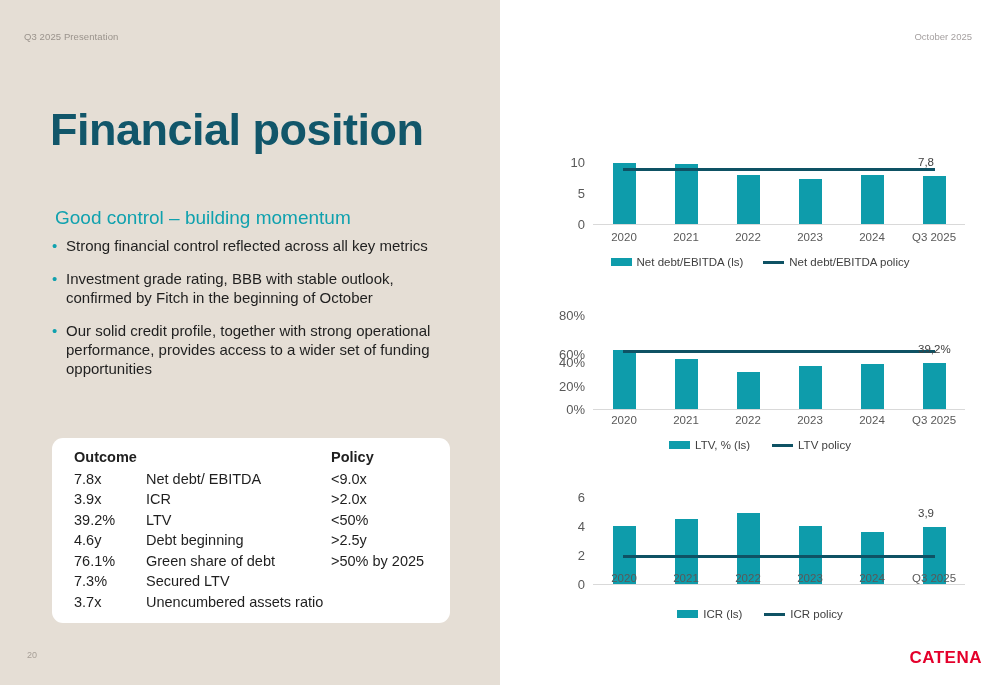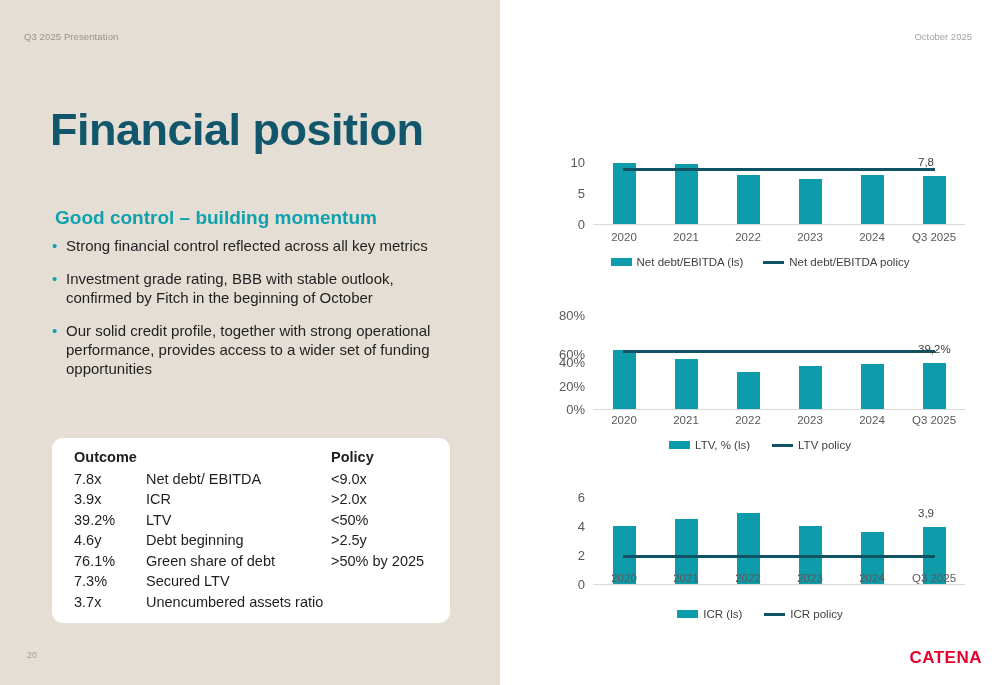--- a/index.html
+++ b/index.html
@@ -39,21 +39,21 @@
     left: 50px; top: 104px;
     font-size: 45px;
     font-weight: bold;
     color: #11566a;
     letter-spacing: -0.5px;
   }
   .subtitle {
     position: absolute;
     left: 55px; top: 207px;
     font-size: 19px;
-    font-weight: bold;
+    font-weight: normal;
     color: #10a1ae;
   }
   .bullets {
     position: absolute;
     left: 52px; top: 236px;
     width: 395px;
   }
   .bullet {
     position: relative;
     display: flex;

